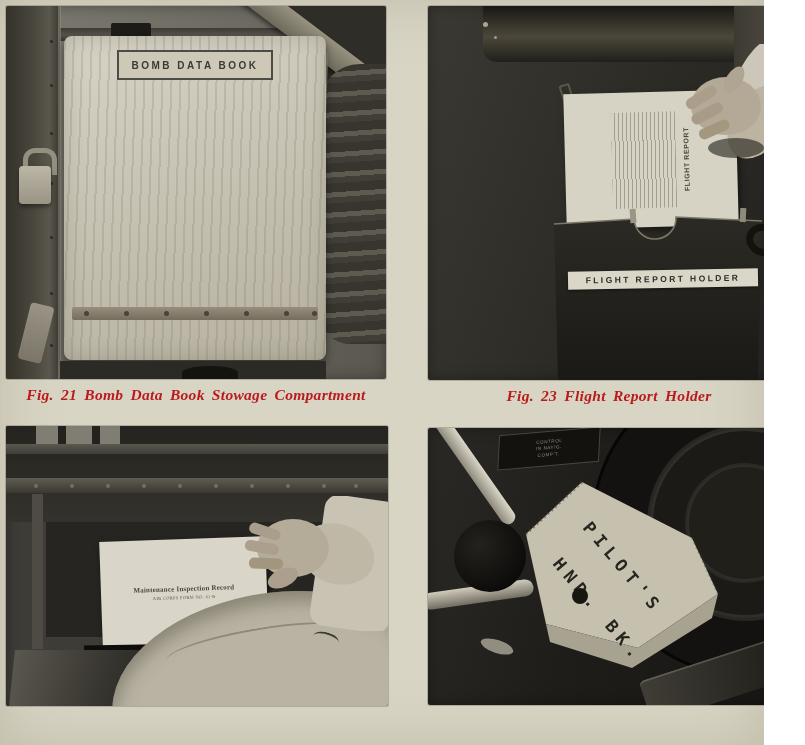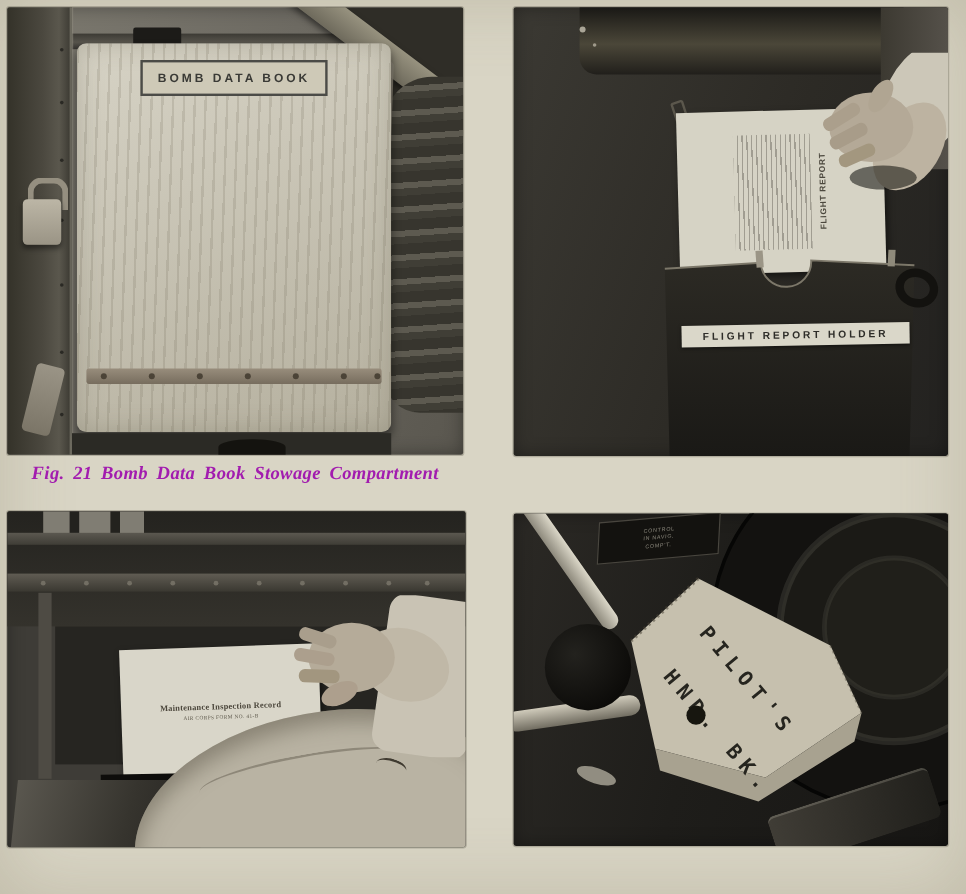--- a/index.html
+++ b/index.html
@@ -1,23 +1,23 @@
 <!DOCTYPE html>
 <html><head>
 <meta charset="utf-8">
 <style>
   html,body{margin:0;padding:0;}
   body{width:805px;height:745px;font-family:"Liberation Serif",serif;}
-  .page{position:relative;width:805px;height:745px;background:#d9d5c5;overflow:hidden;
-        box-shadow:inset 0 0 60px rgba(120,110,85,.25);}
+  .page{position:relative;width:717px;height:745px;background:#d9d5c5;overflow:hidden;
+        box-shadow:inset 0 0 60px rgba(120,110,85,.25);padding-left:47px;}
   figure{margin:0;position:absolute;}
   .photo{position:relative;overflow:hidden;border-radius:2px;background:#3a3833;
          box-shadow:0 0 0 1px rgba(60,55,45,.25), inset 0 0 14px rgba(0,0,0,.35);}
   figcaption{margin-top:7px;text-align:center;font-style:italic;font-weight:bold;
-             font-size:15.5px;letter-spacing:.3px;word-spacing:3px;color:#a21caf;}
+             font-size:15.5px;letter-spacing:.3px;word-spacing:3px;color:#b91c1c;}
   .abs{position:absolute;}
 
   
   .p1{width:380px;height:373px;background:linear-gradient(115deg,#7c796f 0%,#6d6a62 45%,#5a574f 100%);}
   .p1-toprail{left:40px;top:22px;width:300px;height:13px;background:linear-gradient(#3c3a34,#57544c 55%,#353330);}
   .p1-topblock{left:105px;top:17px;width:40px;height:20px;background:#1c1b18;border-radius:2px;}
   .p1-channel{left:0;top:0;width:54px;height:100%;
       background:linear-gradient(90deg,#343229 0%,#4b483f 55%,#5a574d 80%,#3a3831 100%);}
   .p1-channel-edge{left:52px;top:0;width:3px;height:100%;background:#8c887b;opacity:.6;}
   .p1-rivets-left{left:44px;top:34px;width:3px;height:3px;border-radius:50%;background:#2a2924;
@@ -201,20 +201,21 @@
         <ellipse cx="96" cy="38" rx="34" ry="52" fill="#ccc7b8" transform="rotate(28 96 38)"></ellipse>
         <ellipse cx="82" cy="78" rx="26" ry="40" fill="#bdb3a1" transform="rotate(32 82 78)"></ellipse>
         <ellipse cx="50" cy="62" rx="35" ry="29" fill="#b4a997"></ellipse>
         <rect x="8" y="48" width="34" height="11" rx="5" fill="#ab9f8c" transform="rotate(-32 25 53)"></rect>
         <rect x="14" y="64" width="34" height="11" rx="5" fill="#a89c89" transform="rotate(-28 31 69)"></rect>
         <rect x="22" y="80" width="32" height="11" rx="5" fill="#a3977f" transform="rotate(-24 38 85)"></rect>
         <ellipse cx="58" cy="36" rx="15" ry="8" fill="#b0a592" transform="rotate(-58 58 36)"></ellipse>
         <ellipse cx="60" cy="104" rx="28" ry="10" fill="rgba(15,14,11,.55)"></ellipse>
       </svg>
     </div>
+    <figcaption>Fig. 23 Flight Report Holder</figcaption>
   </figure>
 
   <figure style="left:6px;top:426px;width:382px;">
     <div class="photo p3">
       <div class="abs p3-topband"></div>
       <div class="abs p3-window">
         <div class="abs p3-mullion" style="left:22px;"></div>
         <div class="abs p3-mullion" style="left:56px;"></div>
       </div>
       <div class="abs p3-rail1"></div>

